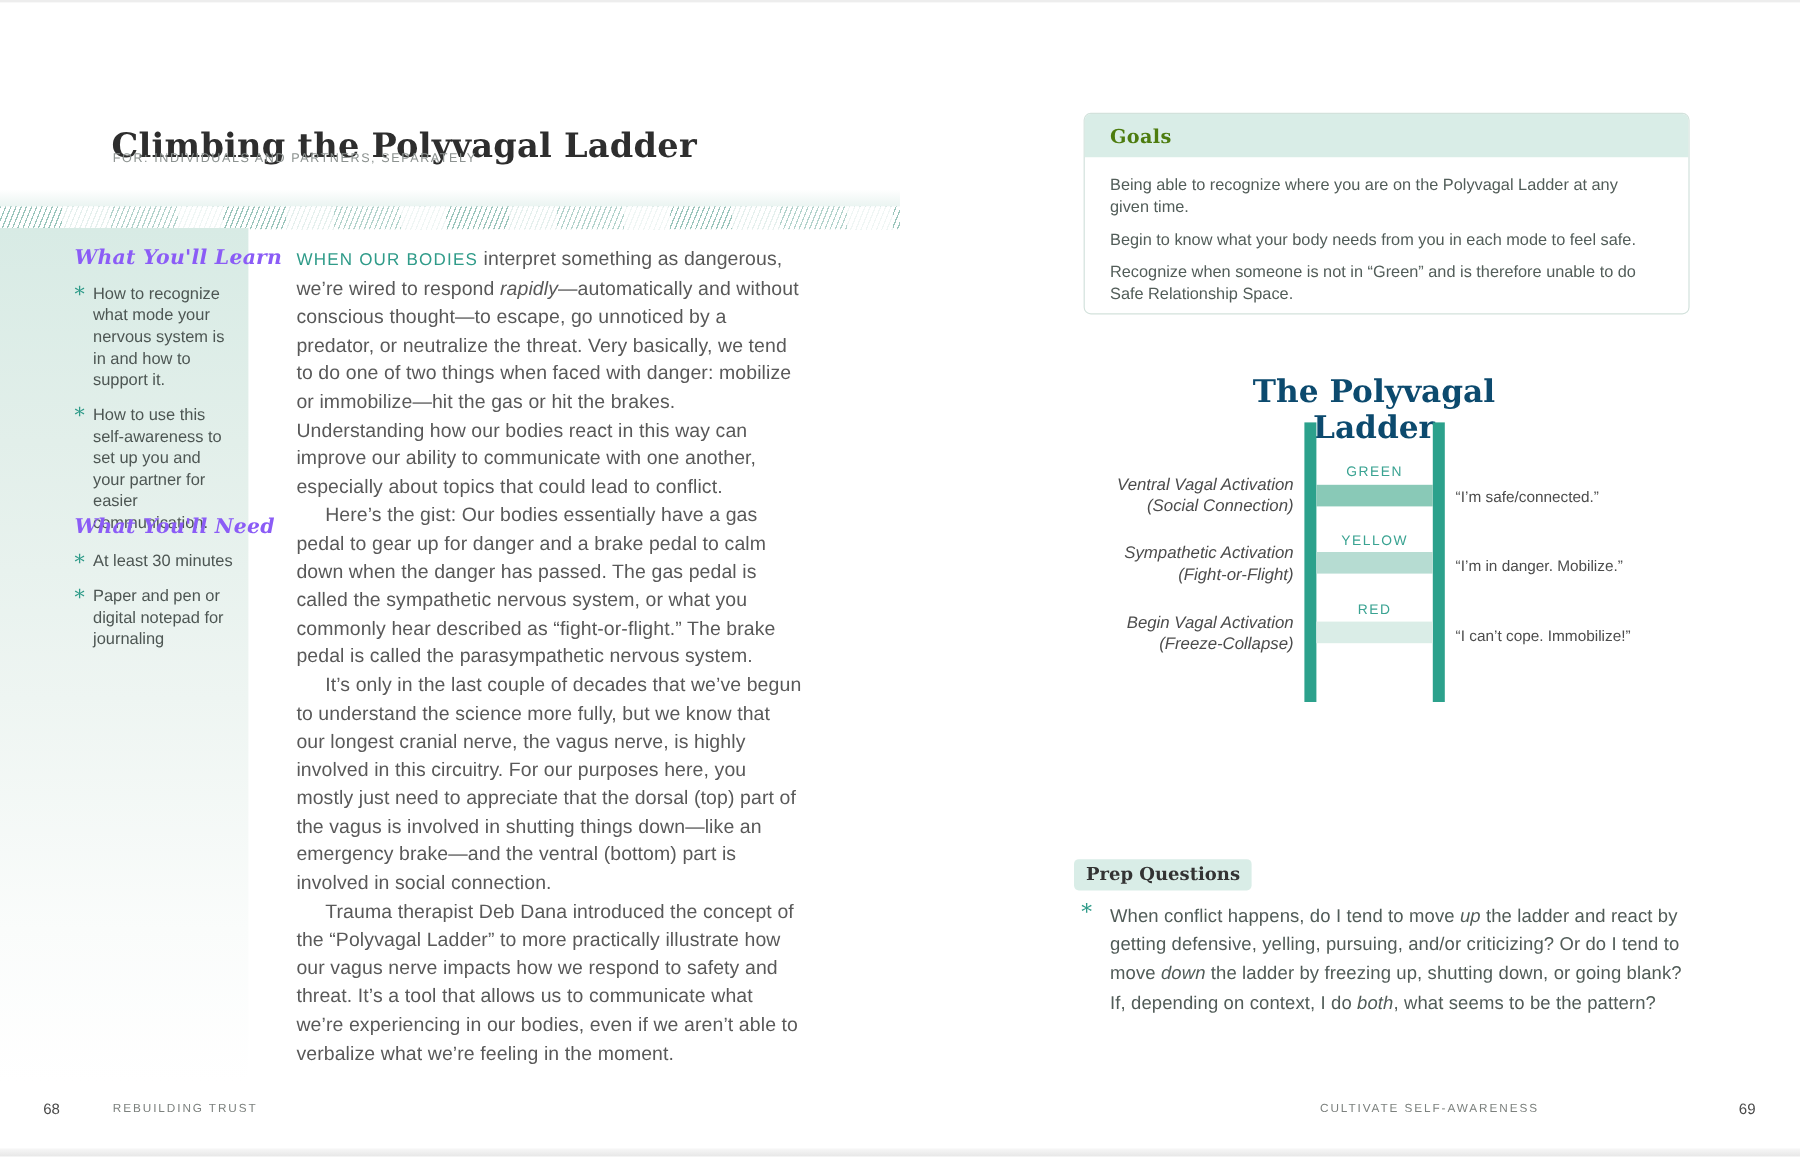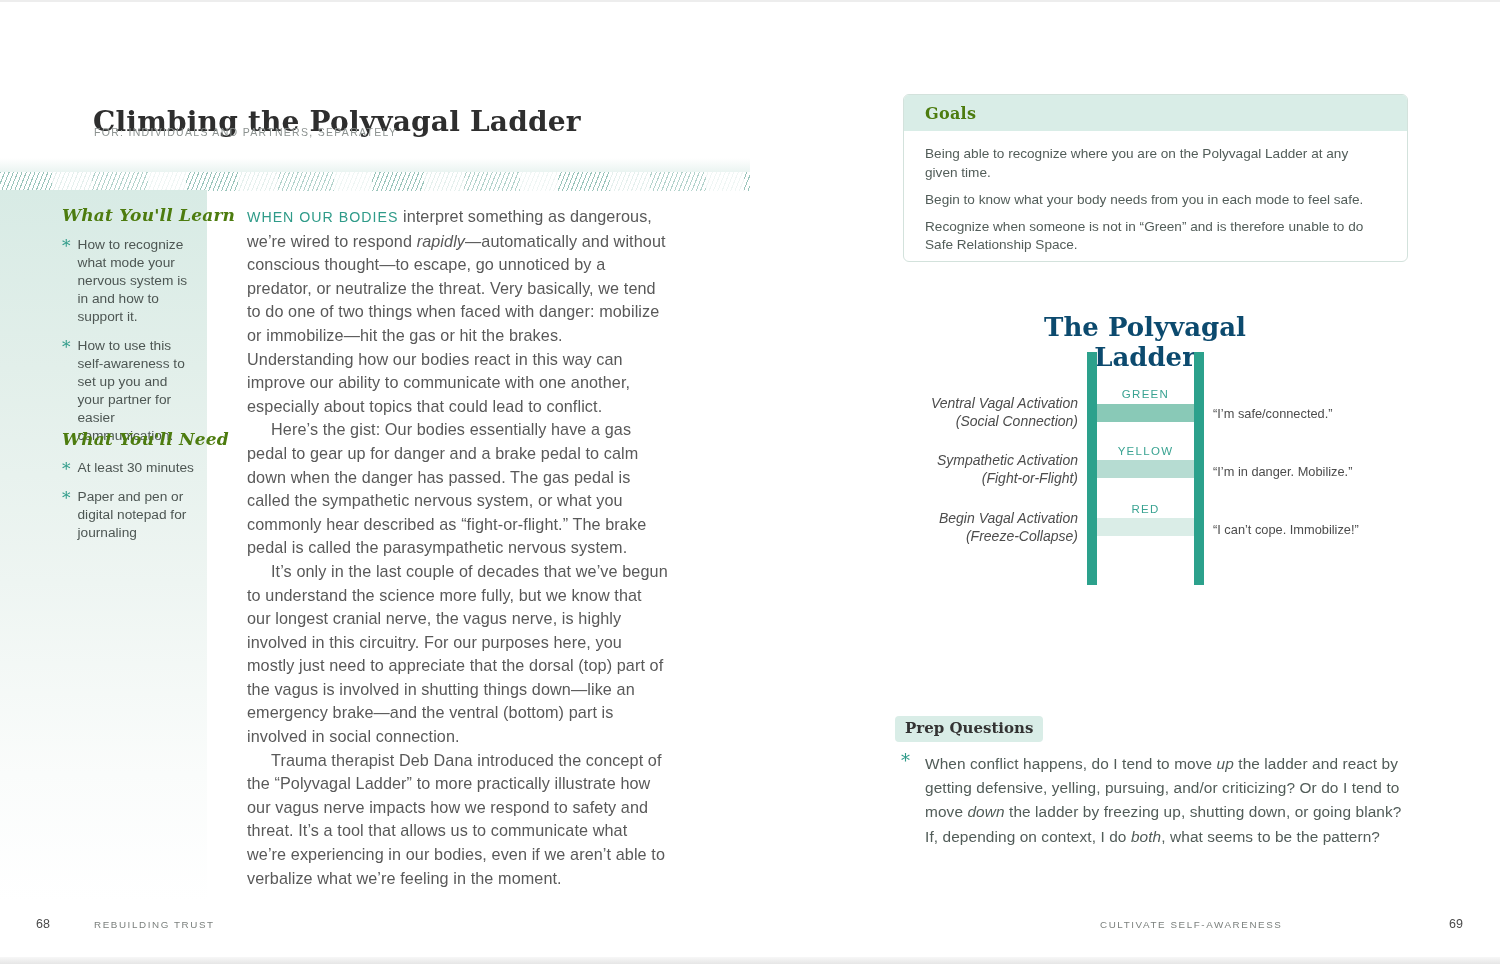--- a/index.html
+++ b/index.html
@@ -21,21 +21,21 @@
     background:linear-gradient(to bottom,rgba(217,235,230,0),rgba(217,235,230,.55));}
   #hatch-band{left:0;top:172px;width:750px;height:19px;
     background-image:
       repeating-linear-gradient(90deg,rgba(255,255,255,0) 0 52px,rgba(255,255,255,.75) 52px 92px,rgba(255,255,255,.25) 92px 148px,rgba(255,255,255,.85) 148px 186px),
       repeating-linear-gradient(112deg,rgba(56,140,121,.5) 0 1px,rgba(255,255,255,0) 1px 4px);}
 
   
   #sidebar{left:0;top:190px;width:207px;height:712px;
     background:linear-gradient(180deg,#d8ebe5 0%,#e2efea 25%,#eef5f2 55%,#fafcfb 82%,#ffffff 100%);}
   .script-head{font-family:"DejaVu Serif",serif;font-style:italic;font-weight:700;
-    font-size:17px;color:#4d7c0f;letter-spacing:.2px;}
+    font-size:17px;color:#8b5cf6;letter-spacing:.2px;}
   #learn-head{left:62px;top:205px;}
   #need-head{left:62px;top:429px;}
   #learn-list{left:62px;top:236px;width:132px;}
   #need-list{left:62px;top:459px;width:132px;}
   .b-item{display:flex;gap:7px;margin-bottom:11px;font-size:13.7px;line-height:18px;color:#4d5653;}
   .b-mark{color:var(--accent,#2f9b89);font-family:"DejaVu Serif",serif;font-size:17px;
     line-height:15px;flex:0 0 8px;position:relative;top:3px;}
   .b-text{flex:1;}
 
   

